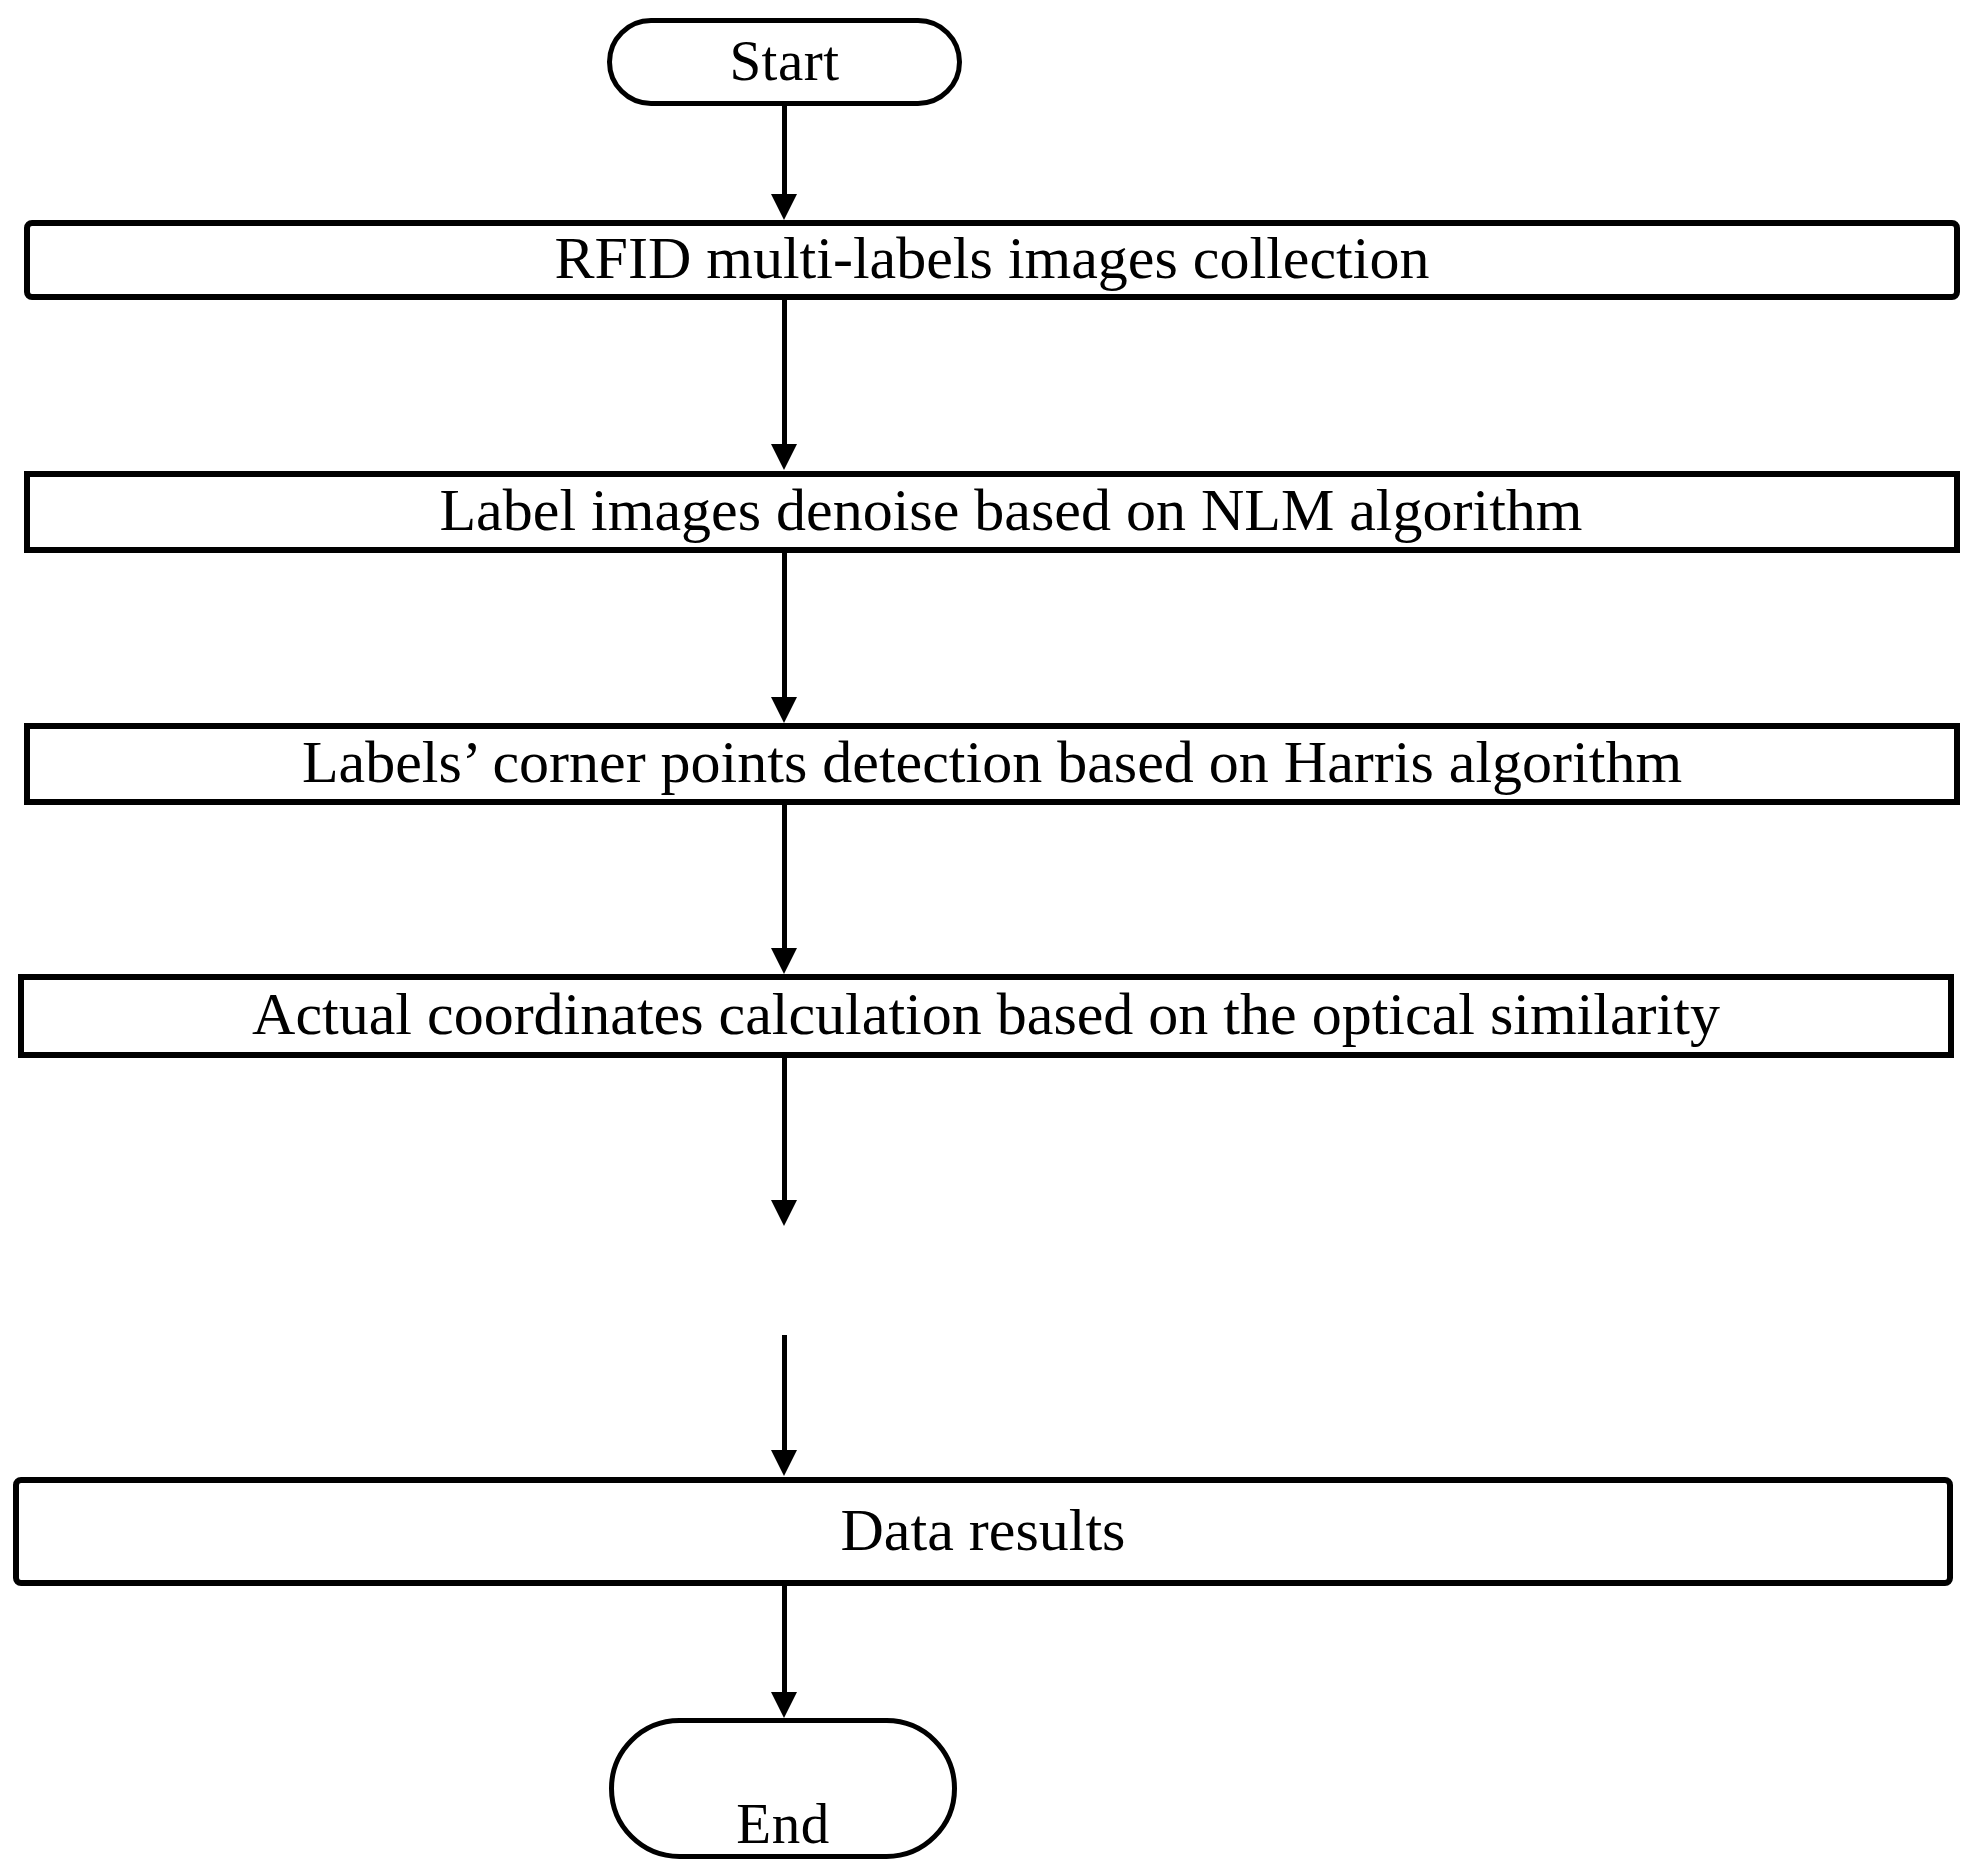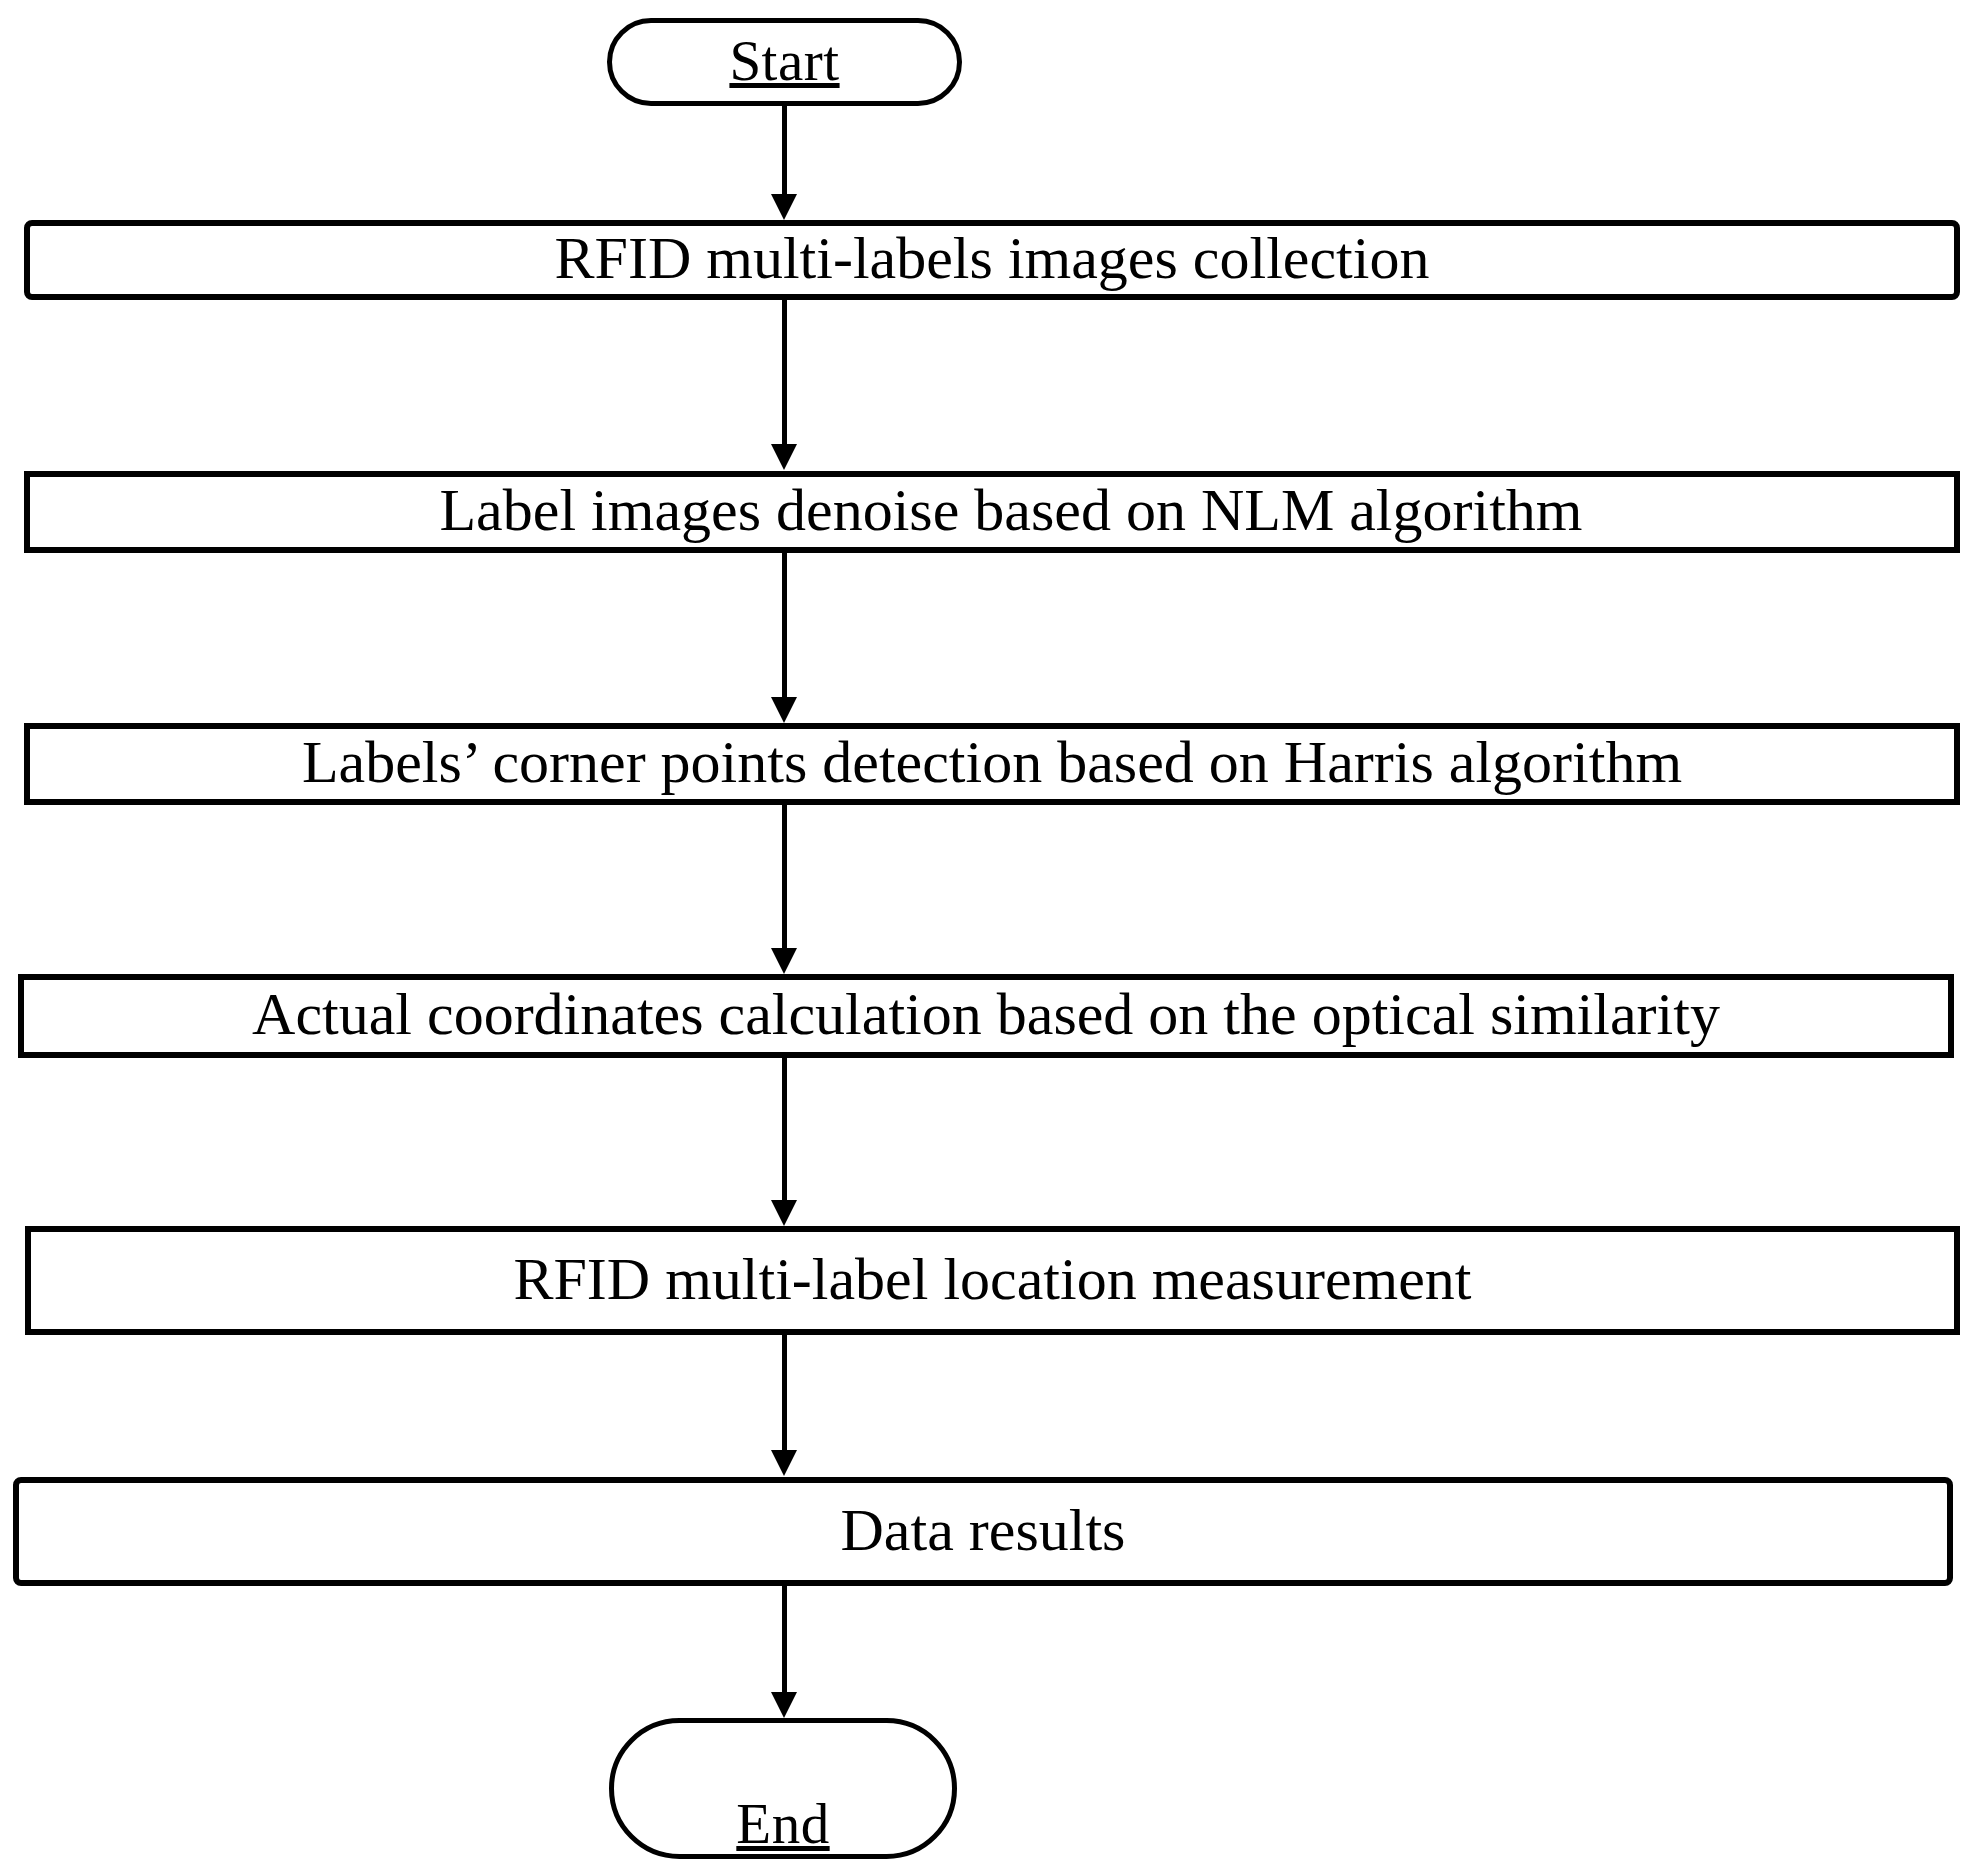--- a/index.html
+++ b/index.html
@@ -31,21 +31,20 @@
     display: flex;
     align-items: center;
     justify-content: center;
     line-height: 1;
   }
   .terminator .node-label {
     font-size: 57px;
     letter-spacing: 0.5px;
     white-space: nowrap;
     transform: translateY(-2px);
-    text-decoration: underline;
   }
 
   
   .process {
     position: absolute;
     box-sizing: border-box;
     border: 6px solid #000000;
     background: #ffffff;
     display: flex;
     align-items: center;
@@ -145,23 +144,20 @@
 
   <div class="process" id="node-p4">
     <span class="node-label">Actual coordinates calculation based on the optical similarity</span>
   </div>
 
   <div class="connector" id="conn-5">
     <div class="conn-line" style="height:142px;"></div>
     <div class="conn-head" style="top:142px;"></div>
   </div>
 
-  <div class="process" id="node-p5">
-    <span class="node-label">RFID multi-label location measurement</span>
-  </div>
 
   <div class="connector" id="conn-6">
     <div class="conn-line" style="height:115px;"></div>
     <div class="conn-head" style="top:115px;"></div>
   </div>
 
   <div class="process" id="node-p6">
     <span class="node-label">Data results</span>
   </div>
 

